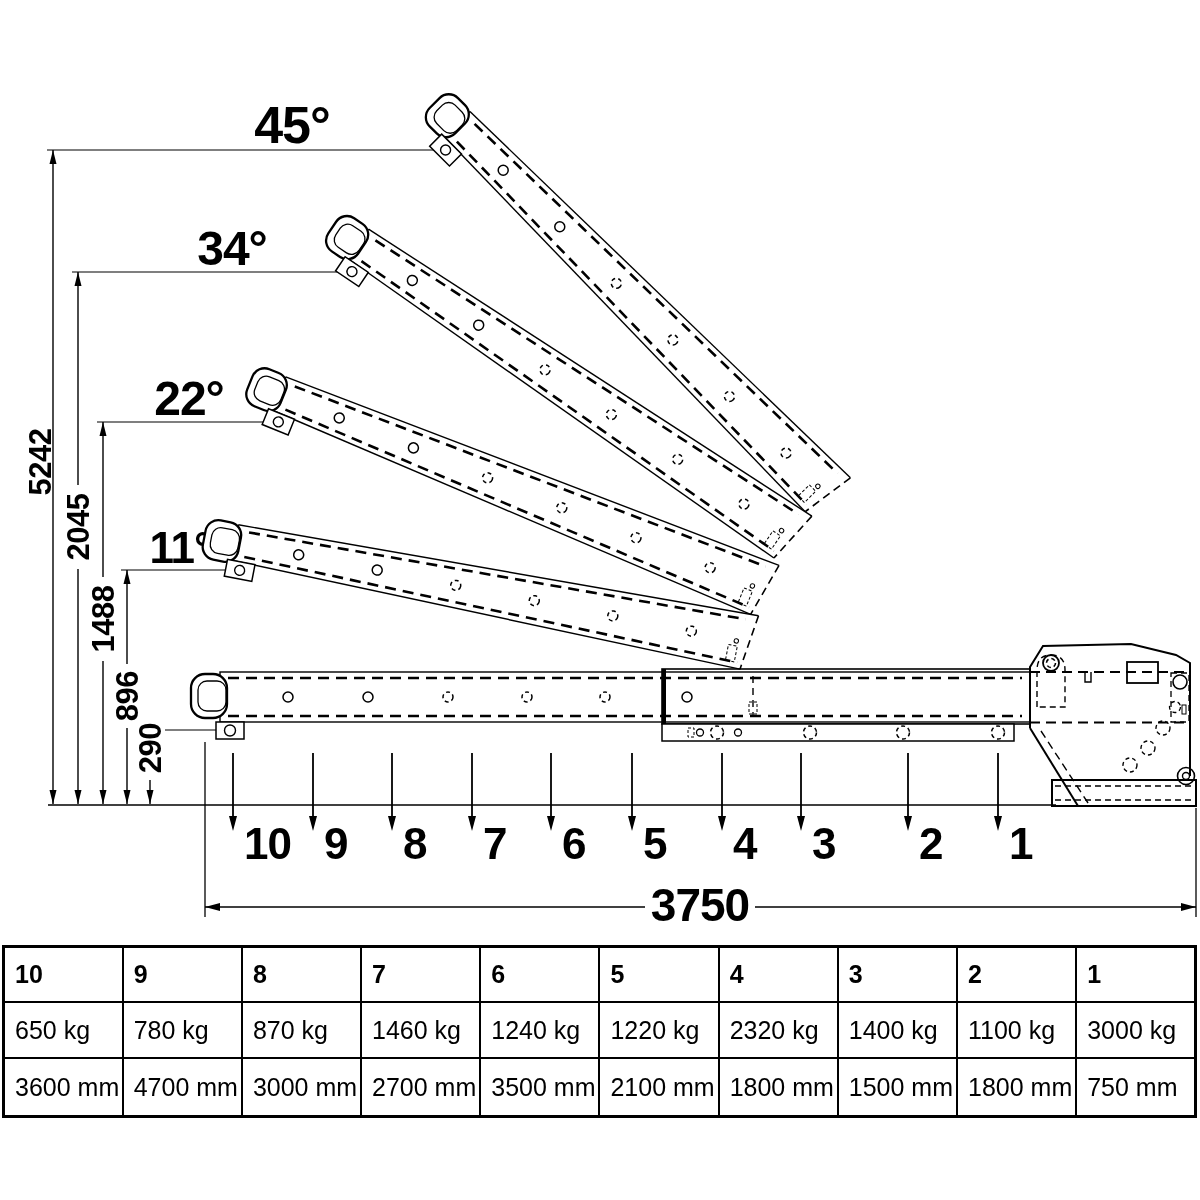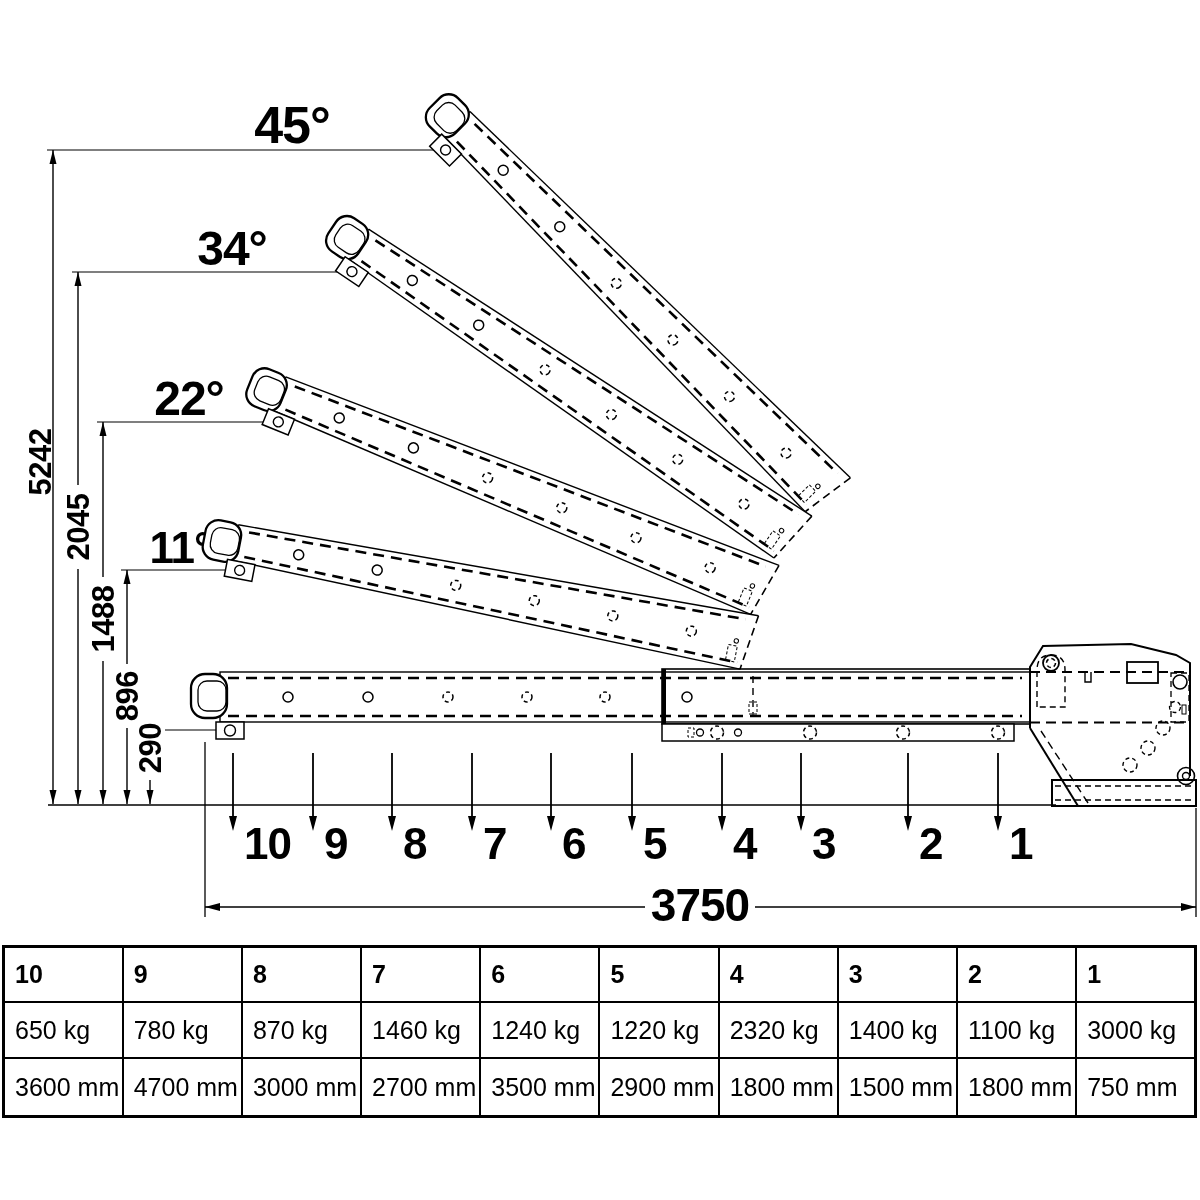--- a/index.html
+++ b/index.html
@@ -242,21 +242,21 @@
     <td>1400 kg</td>
     <td>1100 kg</td>
     <td>3000 kg</td>
   </tr>
   <tr class="reach">
     <td>3600 mm</td>
     <td>4700 mm</td>
     <td>3000 mm</td>
     <td>2700 mm</td>
     <td>3500 mm</td>
-    <td>2900 mm</td>
+    <td>2100 mm</td>
     <td>1800 mm</td>
     <td>1500 mm</td>
     <td>1800 mm</td>
     <td>750 mm</td>
   </tr>
 </tbody>
     </table>
 
 </div>
 

